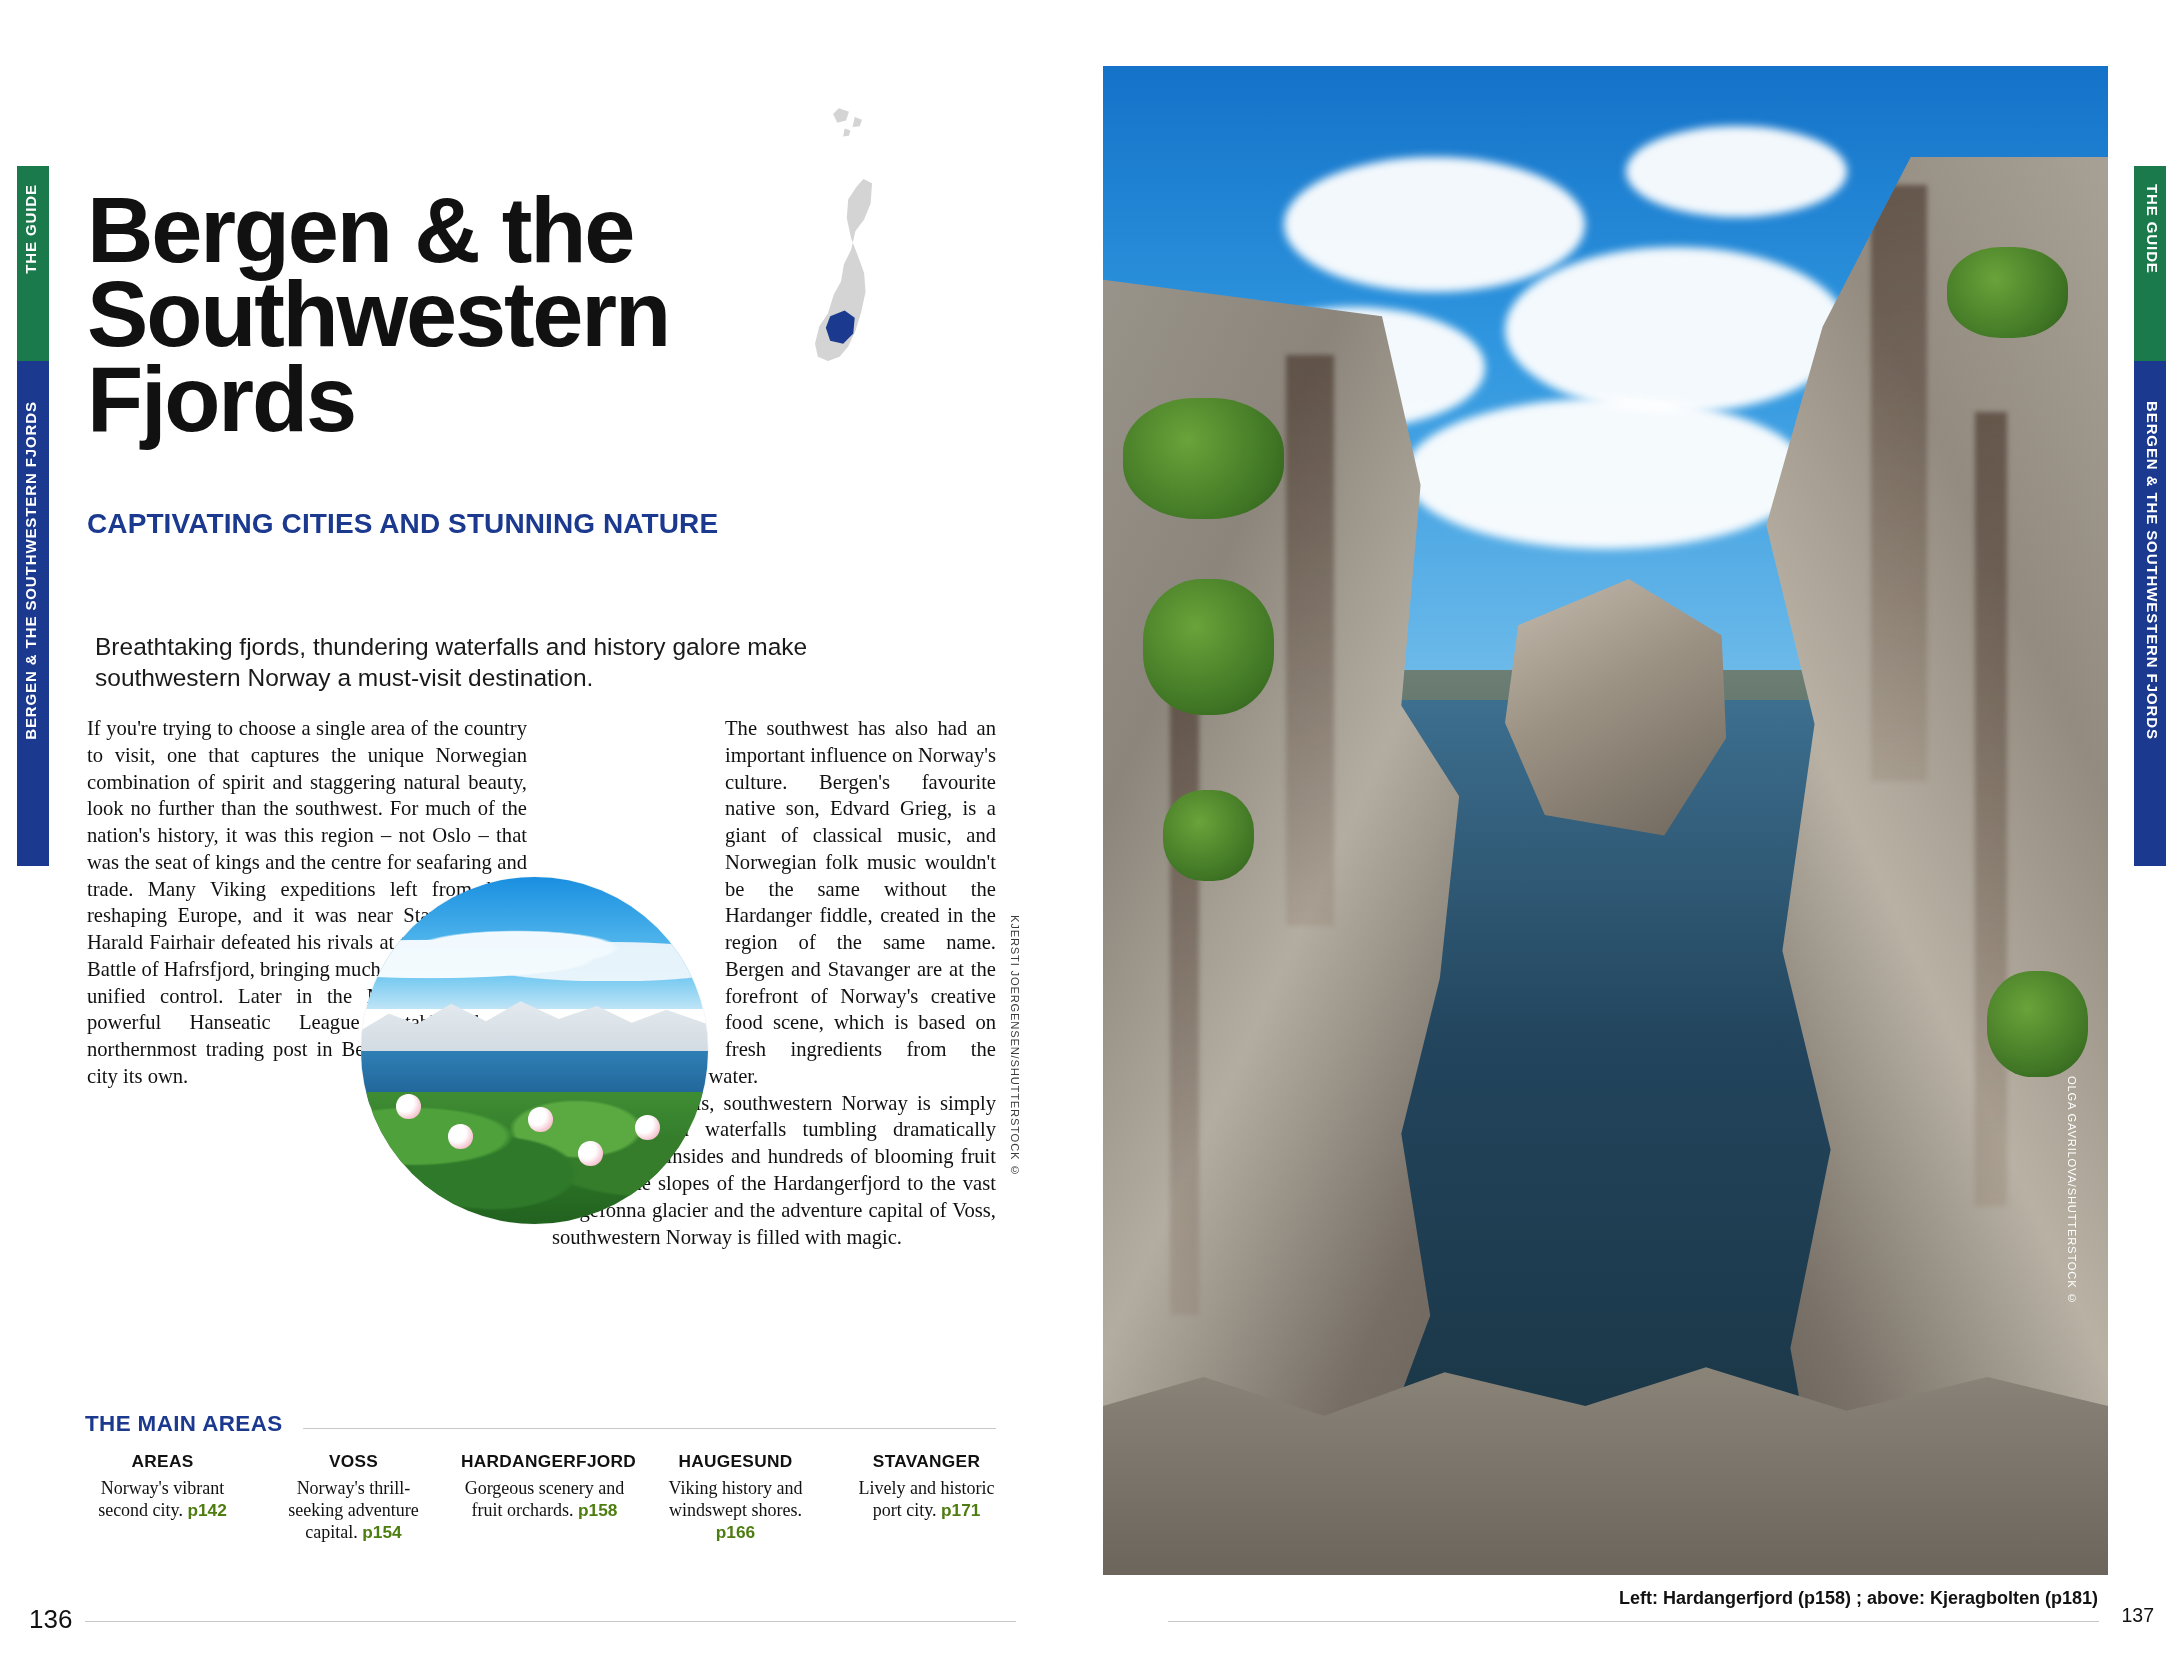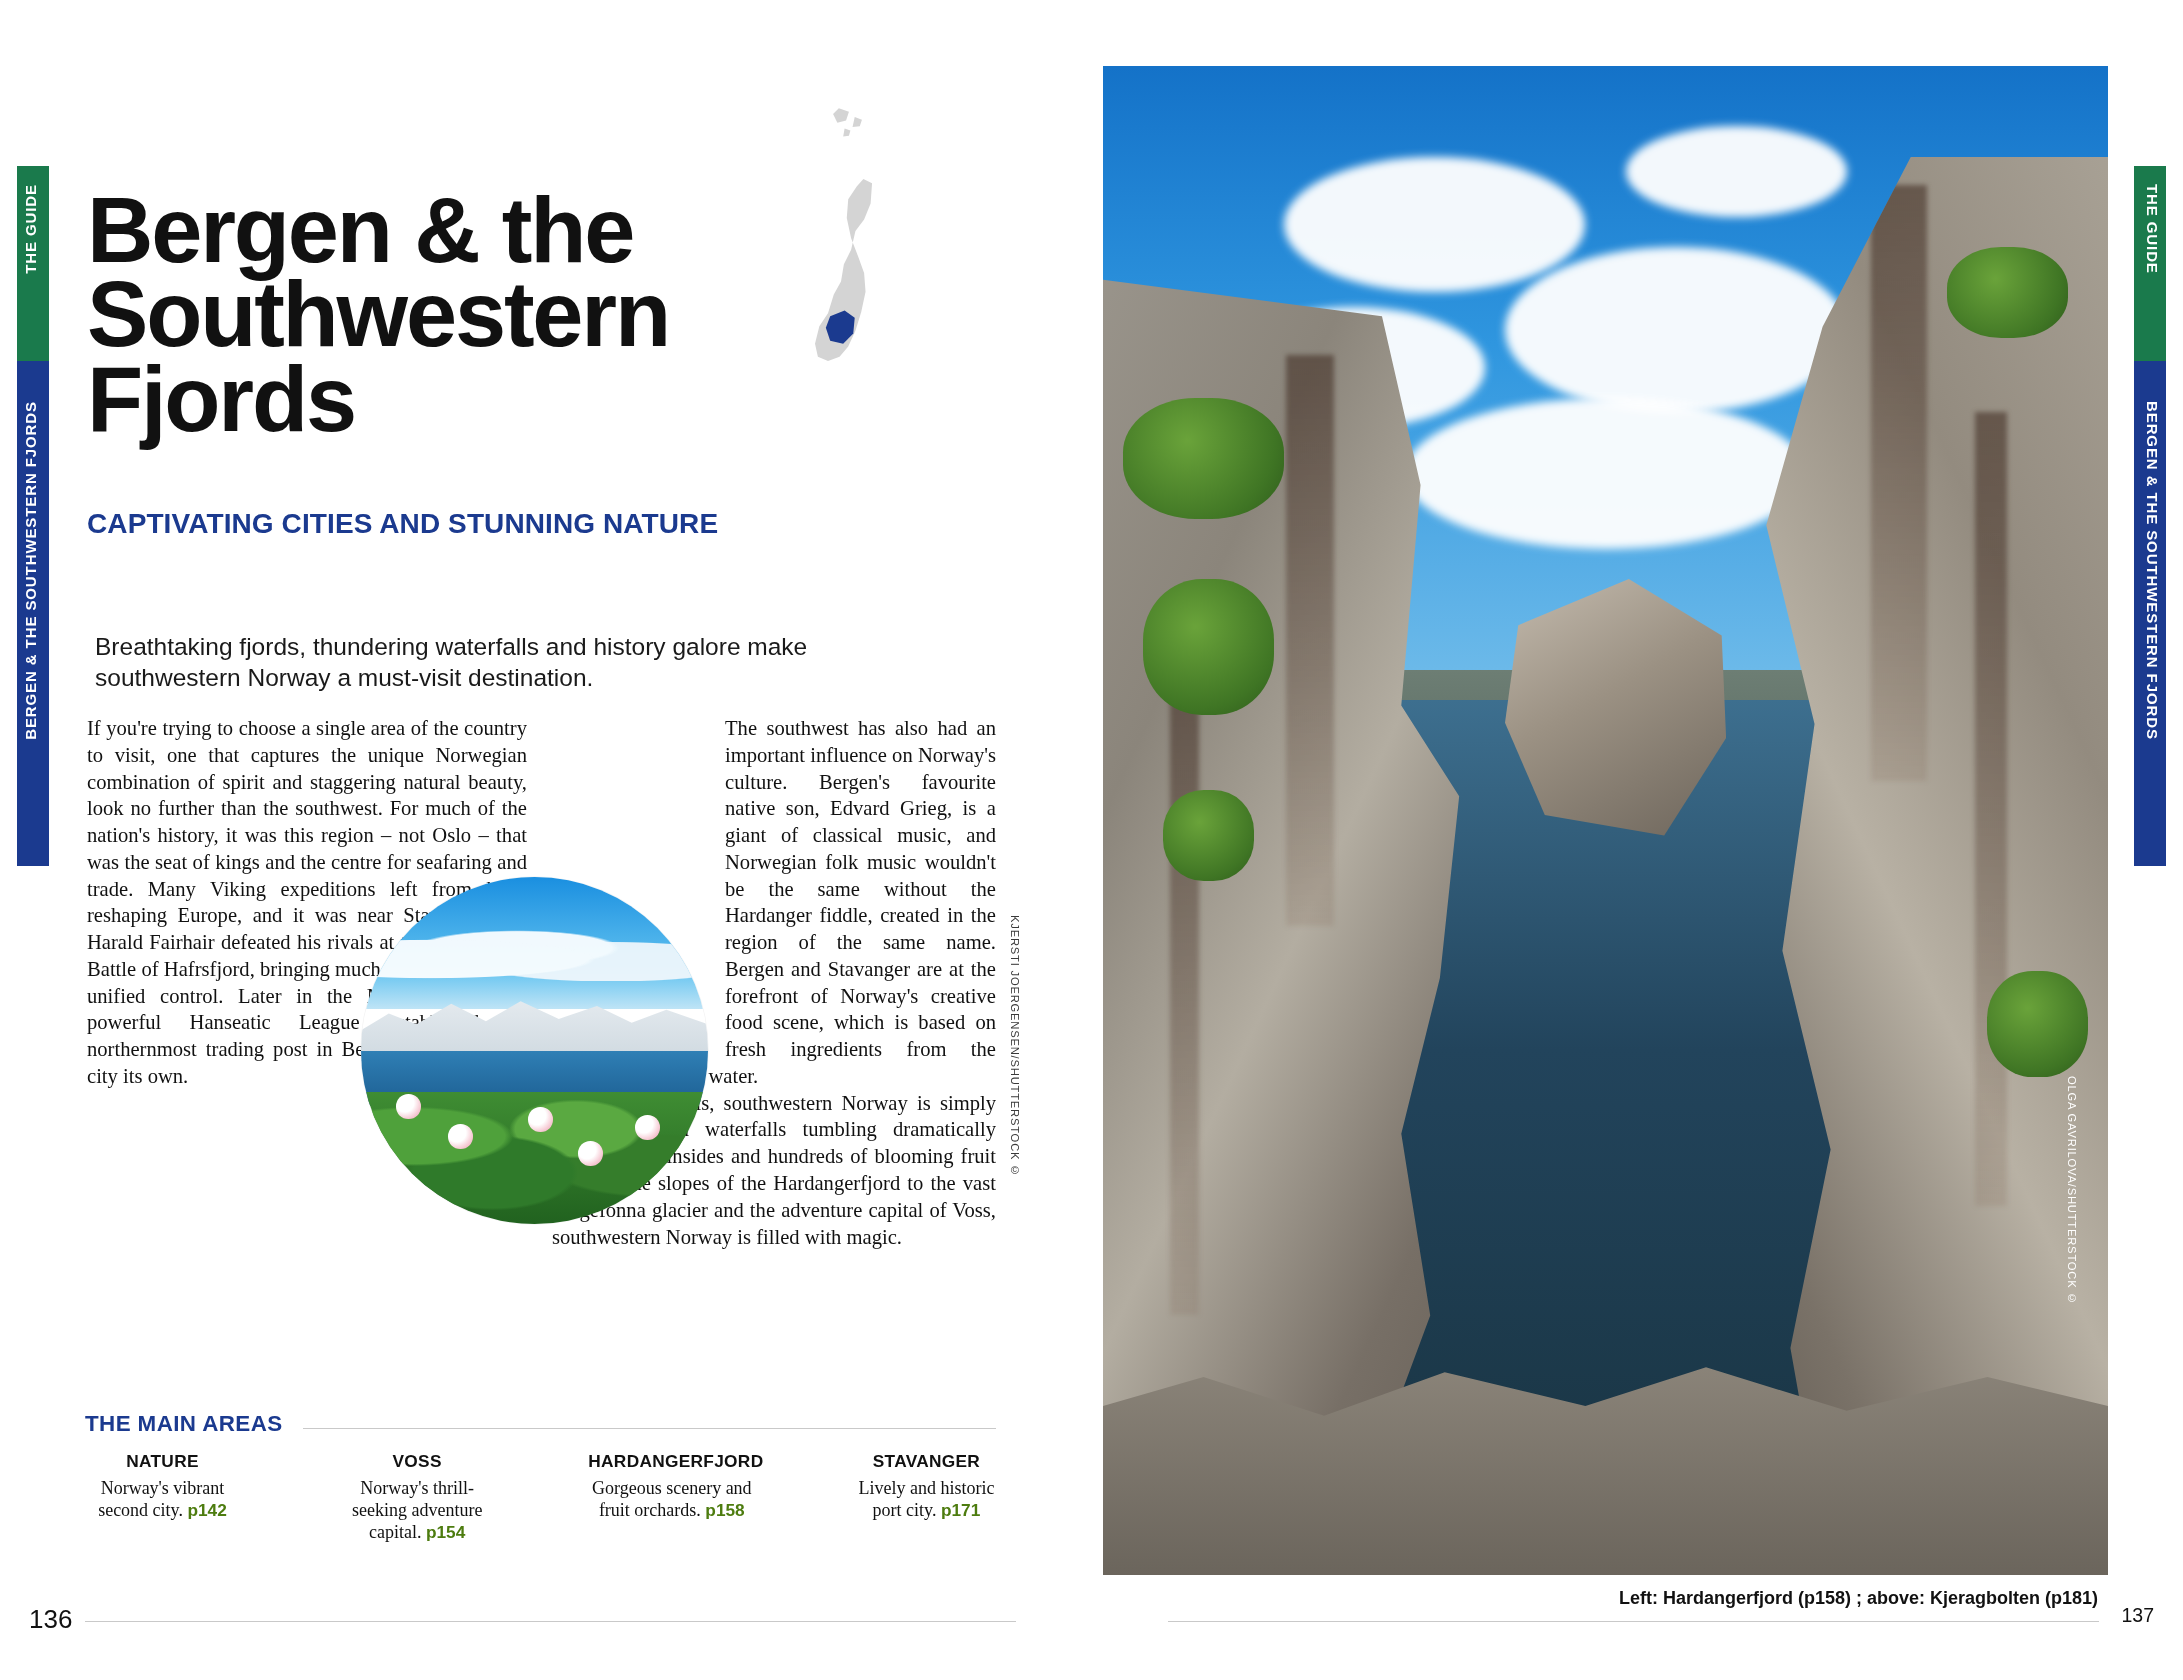--- a/index.html
+++ b/index.html
@@ -410,33 +410,38 @@
     <div class="cp-blossom" style="left:274px; top:238px;"></div>
   </div>
 
   <div class="photo-credit-left">KJERSTI JOERGENSEN/SHUTTERSTOCK ©</div>
 
   <div class="main-areas-head">THE MAIN AREAS</div>
   <div class="main-areas-rule"></div>
 
   <div class="areas">
     <div class="area">
-      <div class="area-name">NATURE</div>
+      <div class="area-name">AREAS</div>
       <span>Norway's vibrant second city.</span>
       <span class="pg">p142</span>
     </div>
     <div class="area">
       <div class="area-name">VOSS</div>
       <span>Norway's thrill-seeking adventure capital.</span>
       <span class="pg">p154</span>
     </div>
     <div class="area">
       <div class="area-name">HARDANGERFJORD</div>
       <span>Gorgeous scenery and fruit orchards.</span>
       <span class="pg">p158</span>
+    </div>
+    <div class="area">
+      <div class="area-name">HAUGESUND</div>
+      <span>Viking history and windswept shores.</span>
+      <span class="pg">p166</span>
     </div>
     <div class="area">
       <div class="area-name">STAVANGER</div>
       <span>Lively and historic port city.</span>
       <span class="pg">p171</span>
     </div>
   </div>
 
   <div class="folio-rule-left"></div>
   <div class="folio-left">136</div>

